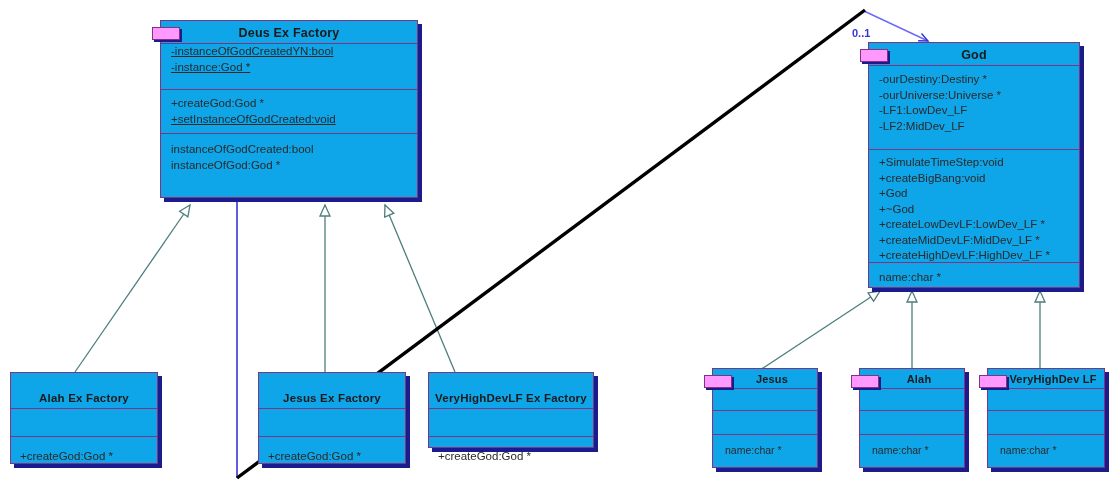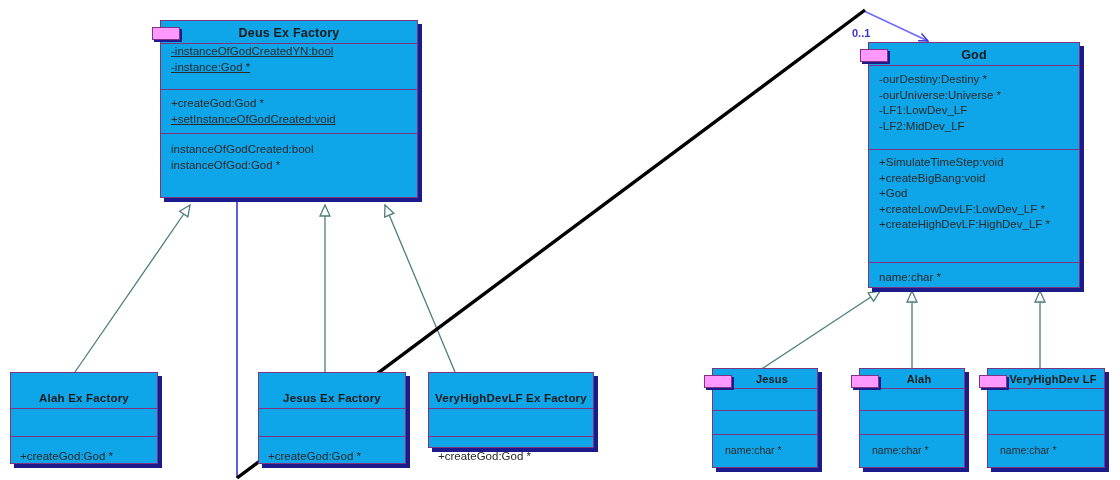--- a/index.html
+++ b/index.html
@@ -129,21 +129,23 @@
     <div class="sect" style="height:84px;padding-top:6px;">
       <div class="row">-ourDestiny:Destiny *</div>
       <div class="row">-ourUniverse:Universe *</div>
       <div class="row">-LF1:LowDev_LF</div>
       <div class="row">-LF2:MidDev_LF</div>
     </div>
     <div class="sect" style="height:113px;padding-top:5px;">
       <div class="row">+SimulateTimeStep:void</div>
       <div class="row">+createBigBang:void</div>
       <div class="row">+God</div>
+      <div class="row">+~God</div>
       <div class="row">+createLowDevLF:LowDev_LF *</div>
+      <div class="row">+createMidDevLF:MidDev_LF *</div>
       <div class="row">+createHighDevLF:HighDev_LF *</div>
     </div>
     <div class="sect" style="height:29px;padding-top:7px;">
       <div class="row">name:char *</div>
     </div>
   </div>
 
   <div class="uml fact" style="left:10px;top:372px;width:148px;height:92px;">
     <div class="title">Alah Ex Factory</div>
     <div class="sect" style="height:28px;"></div>

